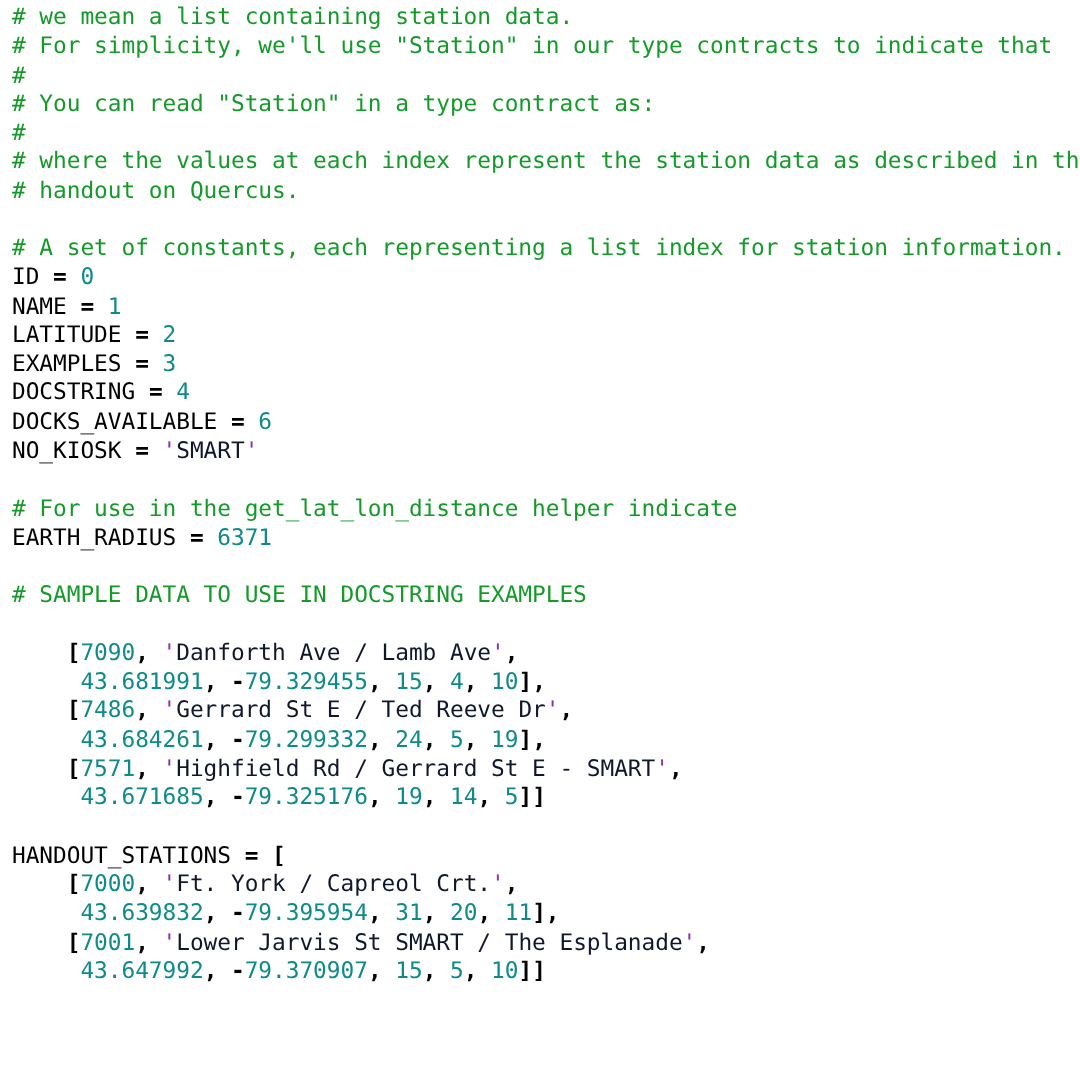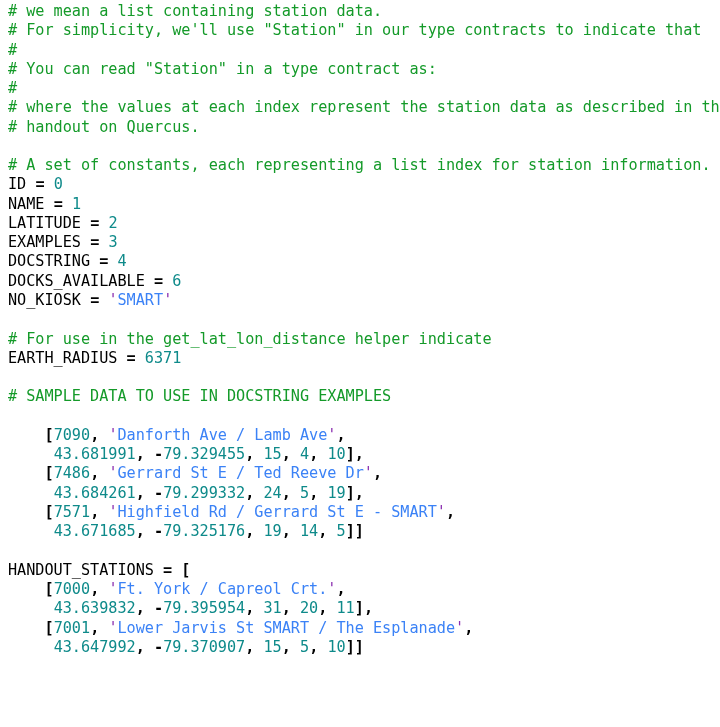--- a/index.html
+++ b/index.html
@@ -29,21 +29,21 @@
     white-space: pre;
     padding-left: 8px;
     color: #000000;
     letter-spacing: -0.02px;
   }
   .code-line:first-child { padding-top: 2px; }
 
   
   .tok-comment  { color: #149a29; }
   .tok-number   { color: #0e8a8a; }
-  .tok-string   { color: #3b82f6; text-align: right; }
+  .tok-string   { color: #0f172a; text-align: right; }
   .tok-quote    { color: #8b2fb0; }
   .tok-name     { color: #000000; }
   .tok-op       { color: #000000; font-weight: bold; }
   .tok-bracket  { color: #000000; font-weight: bold; }
   .tok-punct    { color: #000000; font-weight: bold; }
   .tok-plain    { color: #000000; }
 </style>
 </head>
 <body>
 

